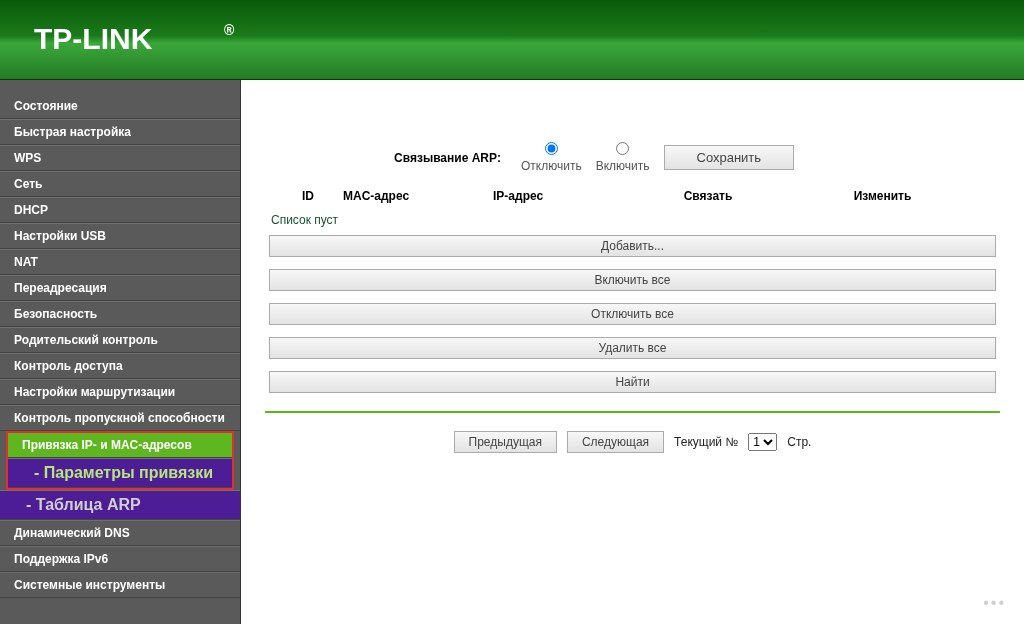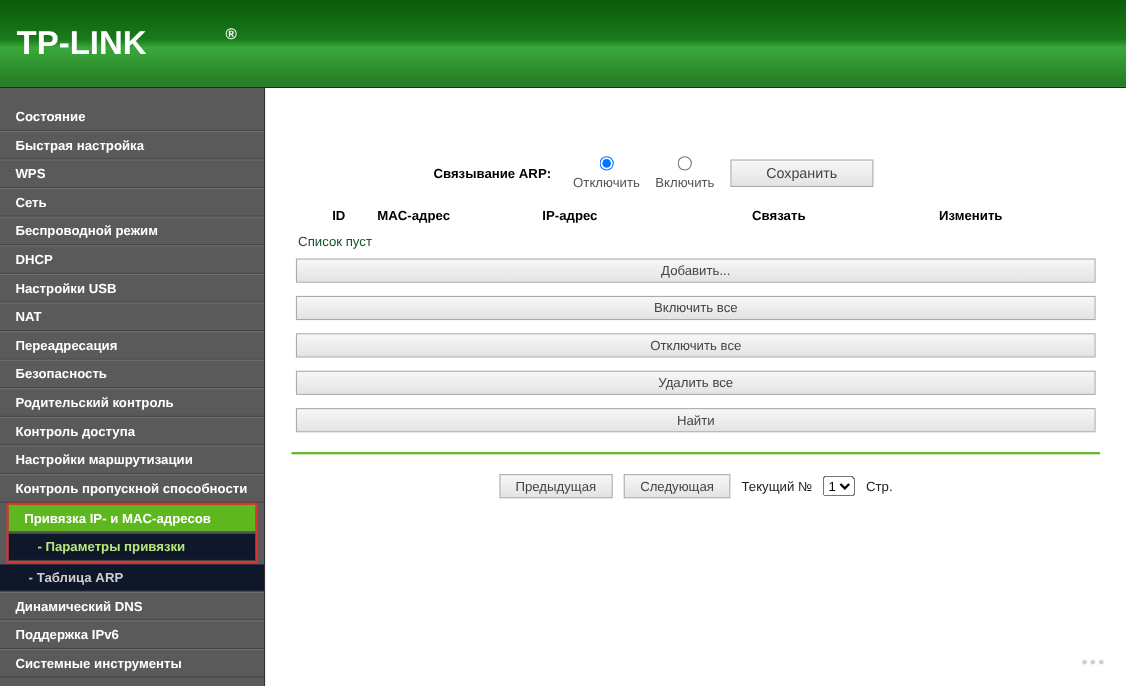--- a/index.html
+++ b/index.html
@@ -10,21 +10,21 @@
     height: 624px;
     background: #fff;
     overflow: hidden;
   }
   .header {
     height: 80px;
     background: linear-gradient(to bottom, #0a5a0a 0%, #1a7a1a 45%, #3aa83a 55%, #247a24 100%);
     border-bottom: 1px solid #063a06;
     display: flex;
     align-items: center;
-    padding-left: 15px;
+    padding-left: 34px;
     text-decoration: underline;
   }
   .logo { display: flex; align-items: center; gap: 2px; }
   .logo svg { display: block; }
   .layout { display: flex; }
   .sidebar {
     width: 240px;
     background: #5a5a5a;
     padding-top: 14px;
     padding-bottom: 20px;
@@ -41,24 +41,24 @@
     border-bottom: 1px solid #444;
     cursor: pointer;
   }
   .side-item:first-child { border-top: 0; }
   .side-item.active {
     background: #5fb71f;
     color: #fff;
   }
   .side-sub {
     display: block;
-    background: #0f172a;
+    background: #4c1d95;
     color: #cfcfcf;
     font-weight: bold;
-    font-size: 12px;
+    font-size: 16px;
     padding: 5px 14px 5px 26px;
     border-top: 1px solid #6e6e6e;
     border-bottom: 1px solid #444;
     cursor: pointer;
   }
   .side-sub.current { color: #b7e47b; }
   .red-frame { border: 2px solid #e03030; margin: 0 6px; }
   .content {
     flex: 1;
     border-left: 1px solid #333;
@@ -132,21 +132,20 @@
     </svg>
   </div>
 </div>
 
 <div class="layout">
   <div class="sidebar">
     <a class="side-item">Состояние</a>
     <a class="side-item">Быстрая настройка</a>
     <a class="side-item">WPS</a>
     <a class="side-item">Сеть</a>
-    <a class="side-item">Беспроводной режим</a>
     <a class="side-item">DHCP</a>
     <a class="side-item">Настройки USB</a>
     <a class="side-item">NAT</a>
     <a class="side-item">Переадресация</a>
     <a class="side-item">Безопасность</a>
     <a class="side-item">Родительский контроль</a>
     <a class="side-item">Контроль доступа</a>
     <a class="side-item">Настройки маршрутизации</a>
     <a class="side-item">Контроль пропускной способности</a>
     <div class="red-frame">

